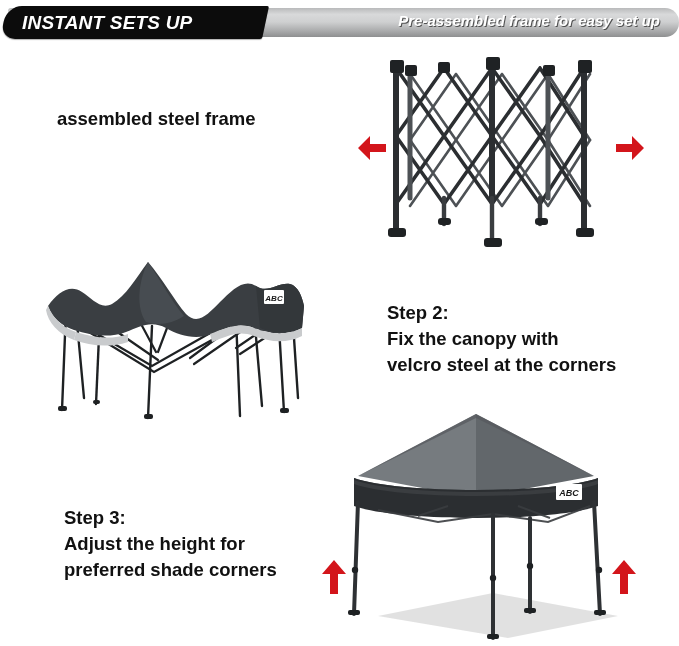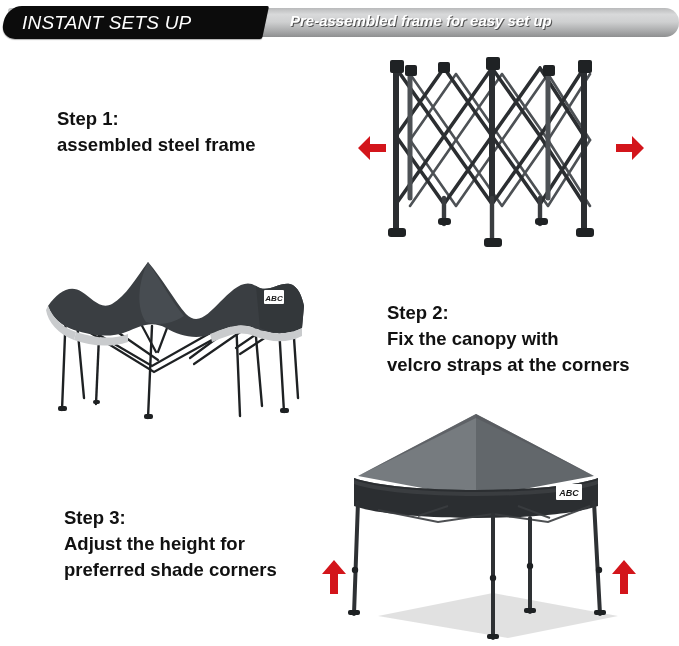--- a/index.html
+++ b/index.html
@@ -38,21 +38,21 @@
         #a6a7a8 82%,
         #8e8f90 100%);
   }
   .banner-bar-text {
     position: absolute;
     left: 290px;
     top: 0;
     width: 370px;
     height: 29px;
     line-height: 29px;
-    text-align: left;
+    text-align: right;
     font-size: 15px;
     font-weight: bold;
     font-style: italic;
     color: #ffffff;
     text-shadow: 1px 1px 0 rgba(60,60,60,0.85);
     white-space: nowrap;
   }
   .banner-tab {
     position: absolute;
     left: 0;
@@ -72,21 +72,21 @@
     width: 262px;
     height: 33px;
   }
   .banner-tab-text {
     position: absolute;
     left: 22px;
     top: 0;
     height: 48px;
     line-height: 33px;
     font-size: 19px;
-    font-weight: normal;
+    font-weight: bold;
     font-style: italic;
     letter-spacing: 0.2px;
     color: #ffffff;
     white-space: nowrap;
   }
 
   
   .step-text {
     position: absolute;
     font-size: 18.5px;
@@ -114,21 +114,20 @@
 <div class="banner">
   <div class="banner-bar"></div>
   <div class="banner-bar-text">Pre-assembled frame for easy set up</div>
   <div class="banner-tab">
     <div class="banner-tab-inner"></div>
   </div>
   <div class="banner-tab-text">INSTANT SETS UP</div>
 </div>
 
 <div class="step-text" id="step1-text">
-  <span class="step-line">Step 1:</span>
   <span class="step-line">assembled steel frame</span>
 </div>
 
 <div class="illus" id="frame-illus">
   <svg width="300" height="215" viewBox="0 0 300 215" xmlns="http://www.w3.org/2000/svg">
     <g stroke="#3a3d40" stroke-width="3.4" fill="none" stroke-linecap="round">
 
       <g stroke="#4d5155" stroke-width="2.6">
         <path d="M58 26 L104 92 M104 26 L58 92 M104 26 L150 92 M150 26 L104 92 M150 26 L196 92 M196 26 L150 92 M196 26 L238 92 M238 26 L196 92"></path>
         <path d="M58 92 L104 158 M104 92 L58 158 M104 92 L150 158 M150 92 L104 158 M150 92 L196 158 M196 92 L150 158 M196 92 L238 158 M238 92 L196 158"></path>
@@ -179,21 +178,21 @@
 
     <g fill="#d3151b">
       <path d="M264 96 L264 104 L280 104 L280 112 L292 100 L280 88 L280 96 Z"></path>
     </g>
   </svg>
 </div>
 
 <div class="step-text" id="step2-text">
   <span class="step-line">Step 2:</span>
   <span class="step-line">Fix the canopy with</span>
-  <span class="step-line">velcro straps at the corners</span>
+  <span class="step-line">velcro steel at the corners</span>
 </div>
 
 <div class="illus" id="drape-illus">
   <svg width="300" height="195" viewBox="0 0 300 195" xmlns="http://www.w3.org/2000/svg">
 
     <g stroke="#1e2123" stroke-width="2.4" fill="none" stroke-linecap="round">
       <path d="M26 62 L22 162"></path>
       <path d="M36 64 L44 150"></path>
       <path d="M60 66 L56 156"></path>
       <path d="M112 78 L108 170"></path>

